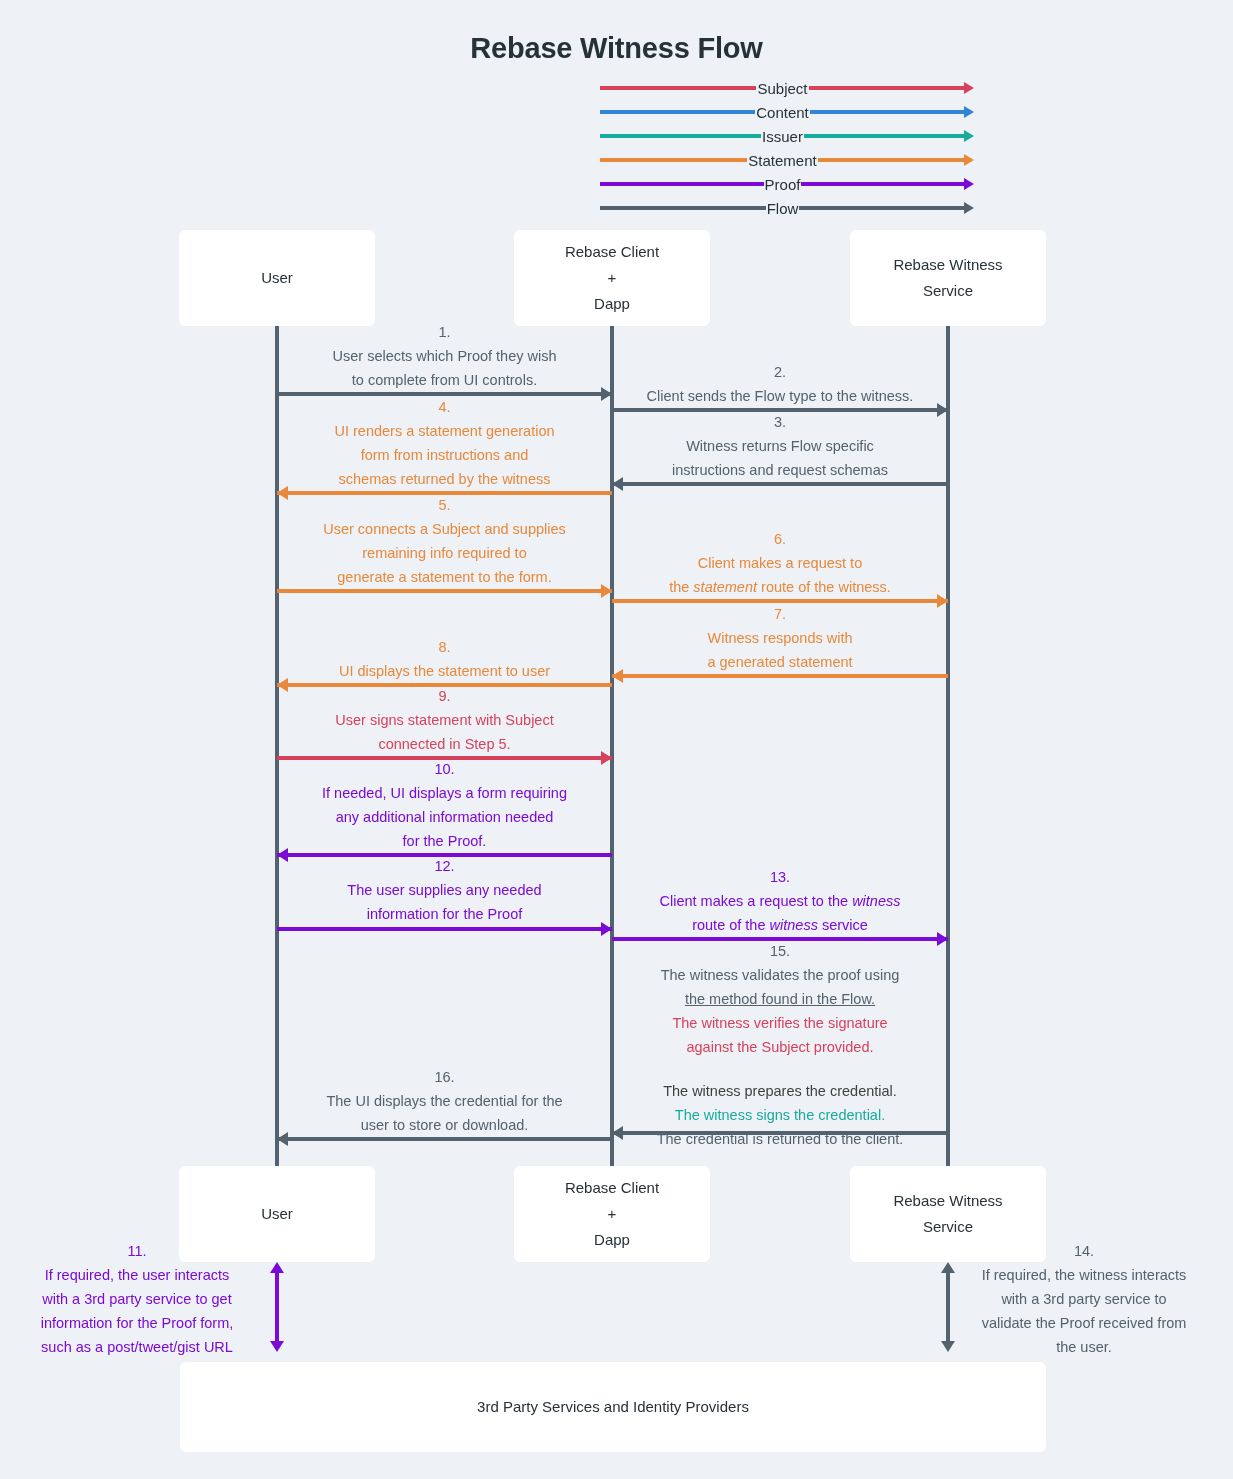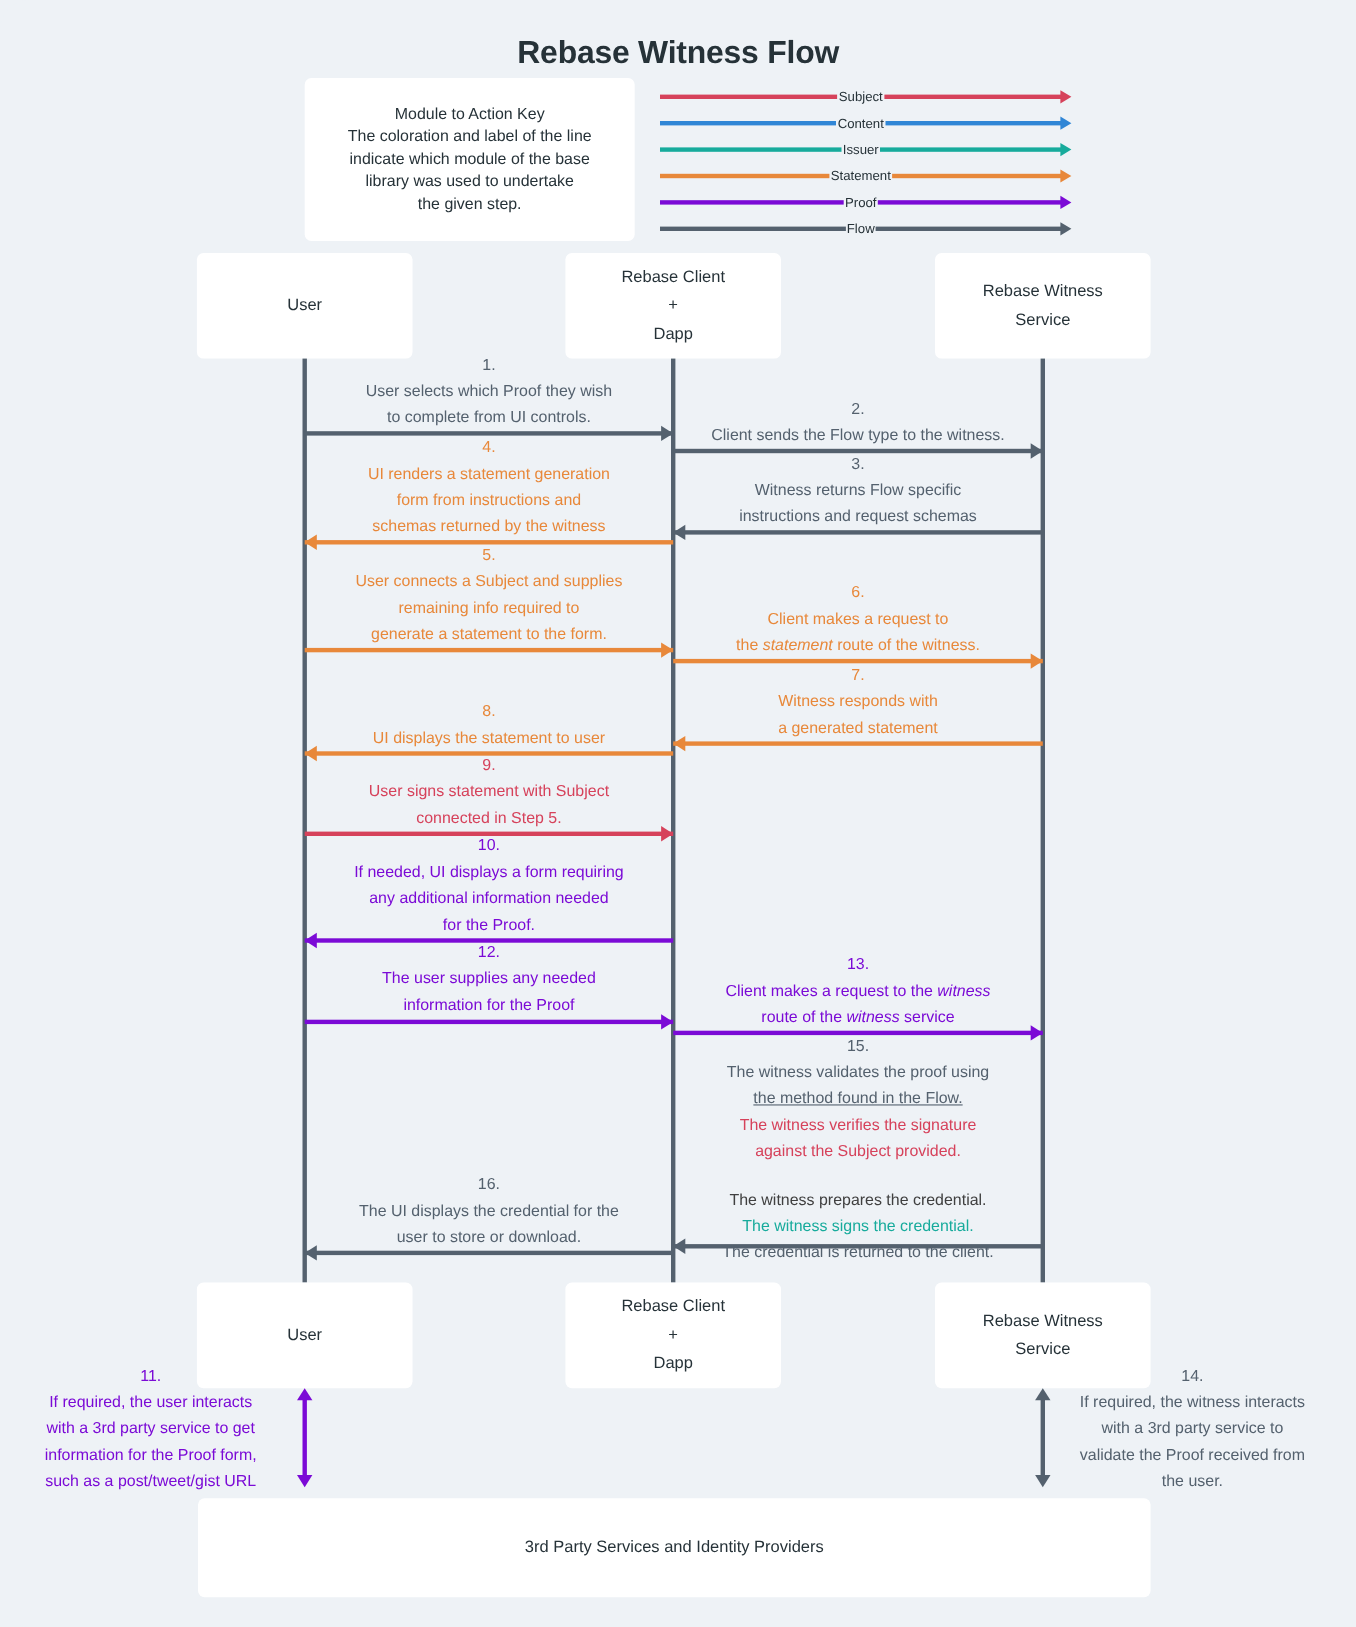--- a/index.html
+++ b/index.html
@@ -62,21 +62,21 @@
     height: 24px;
     display: flex;
     align-items: center;
   }
   .legend-seg {
     height: 4px;
     flex: 1 1 auto;
     border-radius: 0;
   }
   .legend-label {
-    font-size: 12px;
+    font-size: 15px;
     color: #263238;
     padding: 0 1px;
     white-space: nowrap;
     line-height: 15px;
   }
   .legend-arrow {
     width: 0; height: 0;
     border-top: 6.5px solid transparent;
     border-bottom: 6.5px solid transparent;
     border-left-width: 10px;
@@ -145,27 +145,20 @@
   .italic { font-style: italic; }
   .note-block { position: absolute; text-align: center; font-size: 14.5px; line-height: 24px; }
 </style>
 </head>
 <body>
 
 <div id="root">
 
   <div id="title">Rebase Witness Flow</div>
 
-  <div id="key-box">
-      <div class="kline">Module to Action Key</div>
-      <div class="kline">The coloration and label of the line</div>
-      <div class="kline">indicate which module of the base</div>
-      <div class="kline">library was used to undertake</div>
-      <div class="kline">the given step.</div>
-    </div>
 
   <div id="legend">
       <div class="legend-row">
         <div class="legend-seg" style="background: rgb(214, 66, 91);"></div>
         <div class="legend-label">Subject</div>
         <div class="legend-seg" style="background: rgb(214, 66, 91);"></div>
         <div class="legend-arrow" style="border-left-color: rgb(214, 66, 91);"></div>
       </div>
       <div class="legend-row">
         <div class="legend-seg" style="background: rgb(48, 134, 214);"></div>

